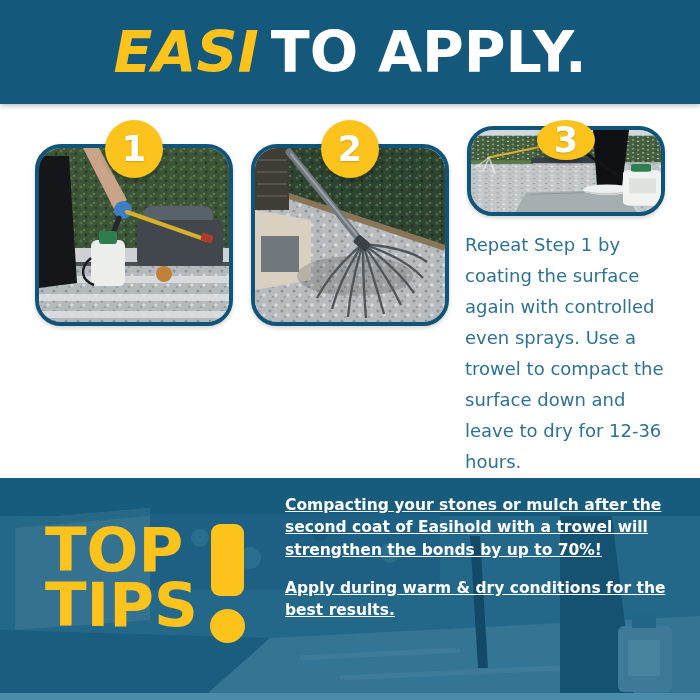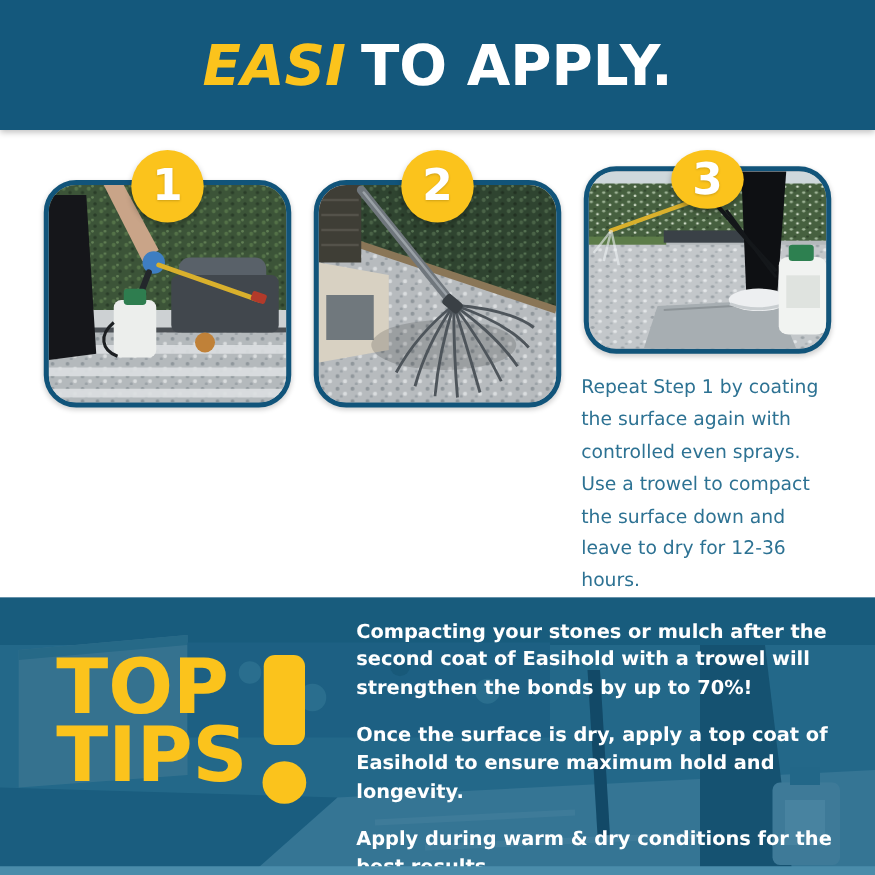--- a/index.html
+++ b/index.html
@@ -2,50 +2,50 @@
 <html><head>
 <meta charset="utf-8">
 <style>
   html,body{margin:0;padding:0;background:#ffffff;}
   body{width:700px;height:700px;overflow:hidden;font-family:"DejaVu Sans","Liberation Sans",sans-serif;}
   .page{width:700px;height:700px;display:flex;flex-direction:column;background:#ffffff;position:relative;}
 
   
   .header{height:104px;background:#14587C;display:flex;align-items:center;justify-content:center;
           box-shadow:0 2px 5px rgba(0,0,0,.25);position:relative;z-index:3;}
-  .title{font-size:45px;font-weight:800;letter-spacing:0px;line-height:1;white-space:nowrap;}
+  .title{font-size:57px;font-weight:800;letter-spacing:0px;line-height:1;white-space:nowrap;}
   .title .accent{color:#FBC31C;font-style:italic;padding-right:12px;}
   .title .rest{color:#ffffff;}
 
   
   .steps{height:374px;display:flex;justify-content:center;gap:14px;padding:0 32px;background:#fff;}
   .step{width:202px;display:flex;flex-direction:column;align-items:center;}
   .badge{width:58px;height:58px;border-radius:50%;background:#FBC31C;color:#ffffff;
          font-weight:800;font-size:35px;display:flex;align-items:center;justify-content:center;
          margin-top:16px;margin-bottom:-34px;position:relative;z-index:2;
          box-shadow:0 3px 5px rgba(0,0,0,.28);text-shadow:0 1px 2px rgba(0,0,0,.18);}
   .photo{width:190px;height:174px;border-radius:26px;border:4px solid #11547A;overflow:hidden;
          position:relative;background:#b4b9bc;box-shadow:0 2px 4px rgba(0,0,0,.18);}
   .photo svg{display:block;width:100%;height:100%;}
-  .caption{margin-top:14px;color:#2D7293;font-size:15px;line-height:1.72;width:202px;text-align:left;}
+  .caption{margin-top:14px;color:#2D7293;font-size:18px;line-height:1.72;width:202px;text-align:left;}
 
   
   .tips{height:222px;position:relative;background:#14587C;overflow:hidden;}
   .tips-bg{position:absolute;inset:0;}
   .tips-bg svg{display:block;width:100%;height:100%;}
   .tips-overlay{position:absolute;inset:0;background:rgba(20,88,124,.42);}
   .tips-content{position:relative;z-index:2;display:flex;align-items:flex-start;padding:0 0 0 45px;height:100%;}
   .toptips{position:relative;width:212px;margin-top:44px;color:#FBC31C;font-weight:800;flex:0 0 auto;}
   .toptips .line{font-size:61px;line-height:55px;letter-spacing:0px;}
   .bang{position:absolute;left:162px;top:2px;width:42px;height:120px;}
   .bang-bar{width:33px;height:72px;background:#FBC31C;border-radius:9px;margin-left:4px;}
   .bang-dot{width:35px;height:34px;background:#FBC31C;border-radius:50%;margin-top:13px;margin-left:3px;}
   .tips-text{margin-left:28px;margin-top:16px;width:398px;color:#ffffff;font-weight:700;
              font-size:15.5px;line-height:1.44;}
-  .tips-text p{margin:0 0 16px 0;}
+  .tips-text p{margin:0 0 16px 0;text-decoration:underline;}
   .bottom-strip{position:absolute;left:0;right:0;bottom:0;height:7px;background:#4A8CAA;z-index:4;}
 
   .sr{position:absolute;width:1px;height:1px;overflow:hidden;clip:rect(0 0 0 0);white-space:nowrap;}
 </style>
 </head>
 <body>
 
 <div class="page">
 
   <div class="header">
@@ -216,21 +216,20 @@
         <div class="line">TOP</div>
         <div class="line">TIPS</div>
         <div class="bang">
           <span class="sr">!</span>
           <div class="bang-bar"></div>
           <div class="bang-dot"></div>
         </div>
       </div>
       <div class="tips-text">
         <p>Compacting your stones or mulch after the second coat of Easihold with a trowel will strengthen the bonds by up to 70%!</p>
-        <p>Once the surface is dry, apply a top coat of Easihold to ensure maximum hold and longevity.</p>
         <p>Apply during warm &amp; dry conditions for the best results.</p>
       </div>
     </div>
 
     <div class="bottom-strip"></div>
   </div>
 
 </div>
 
 </body></html>

